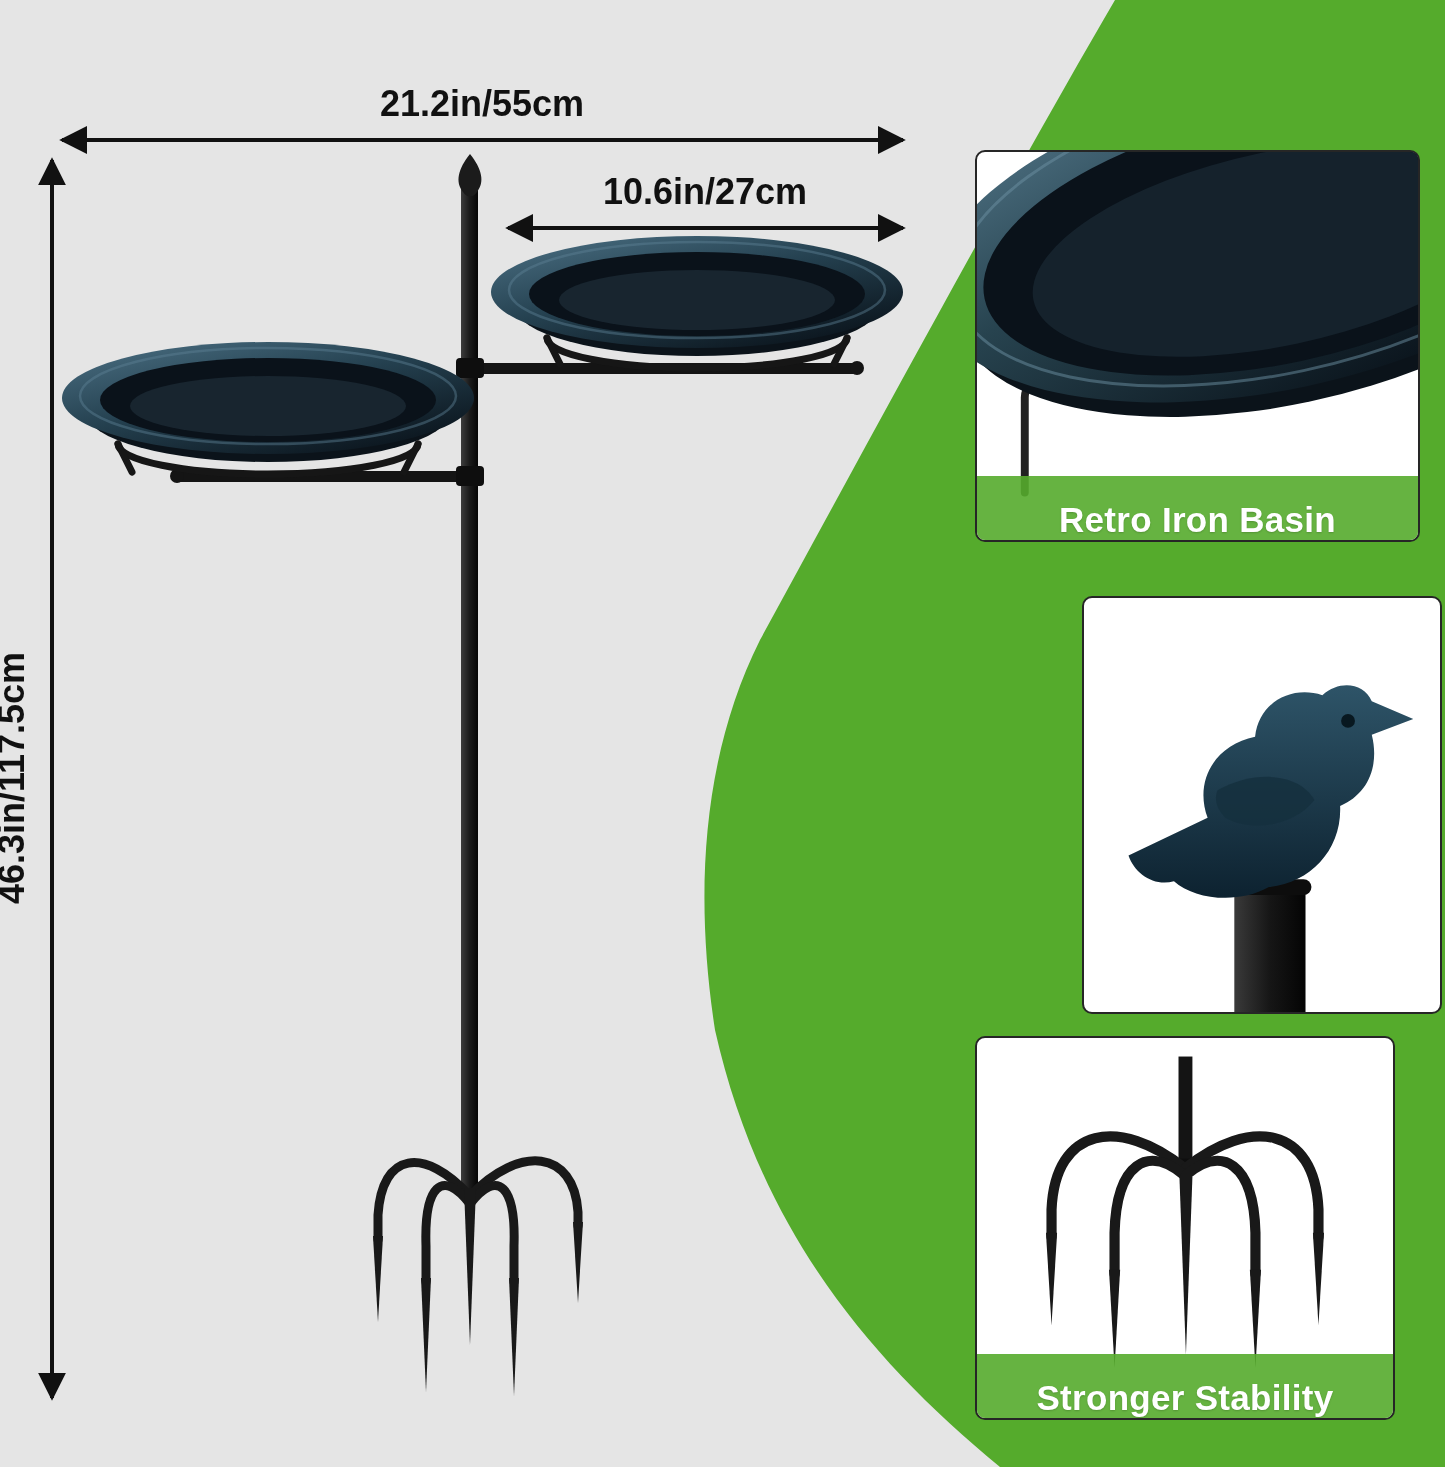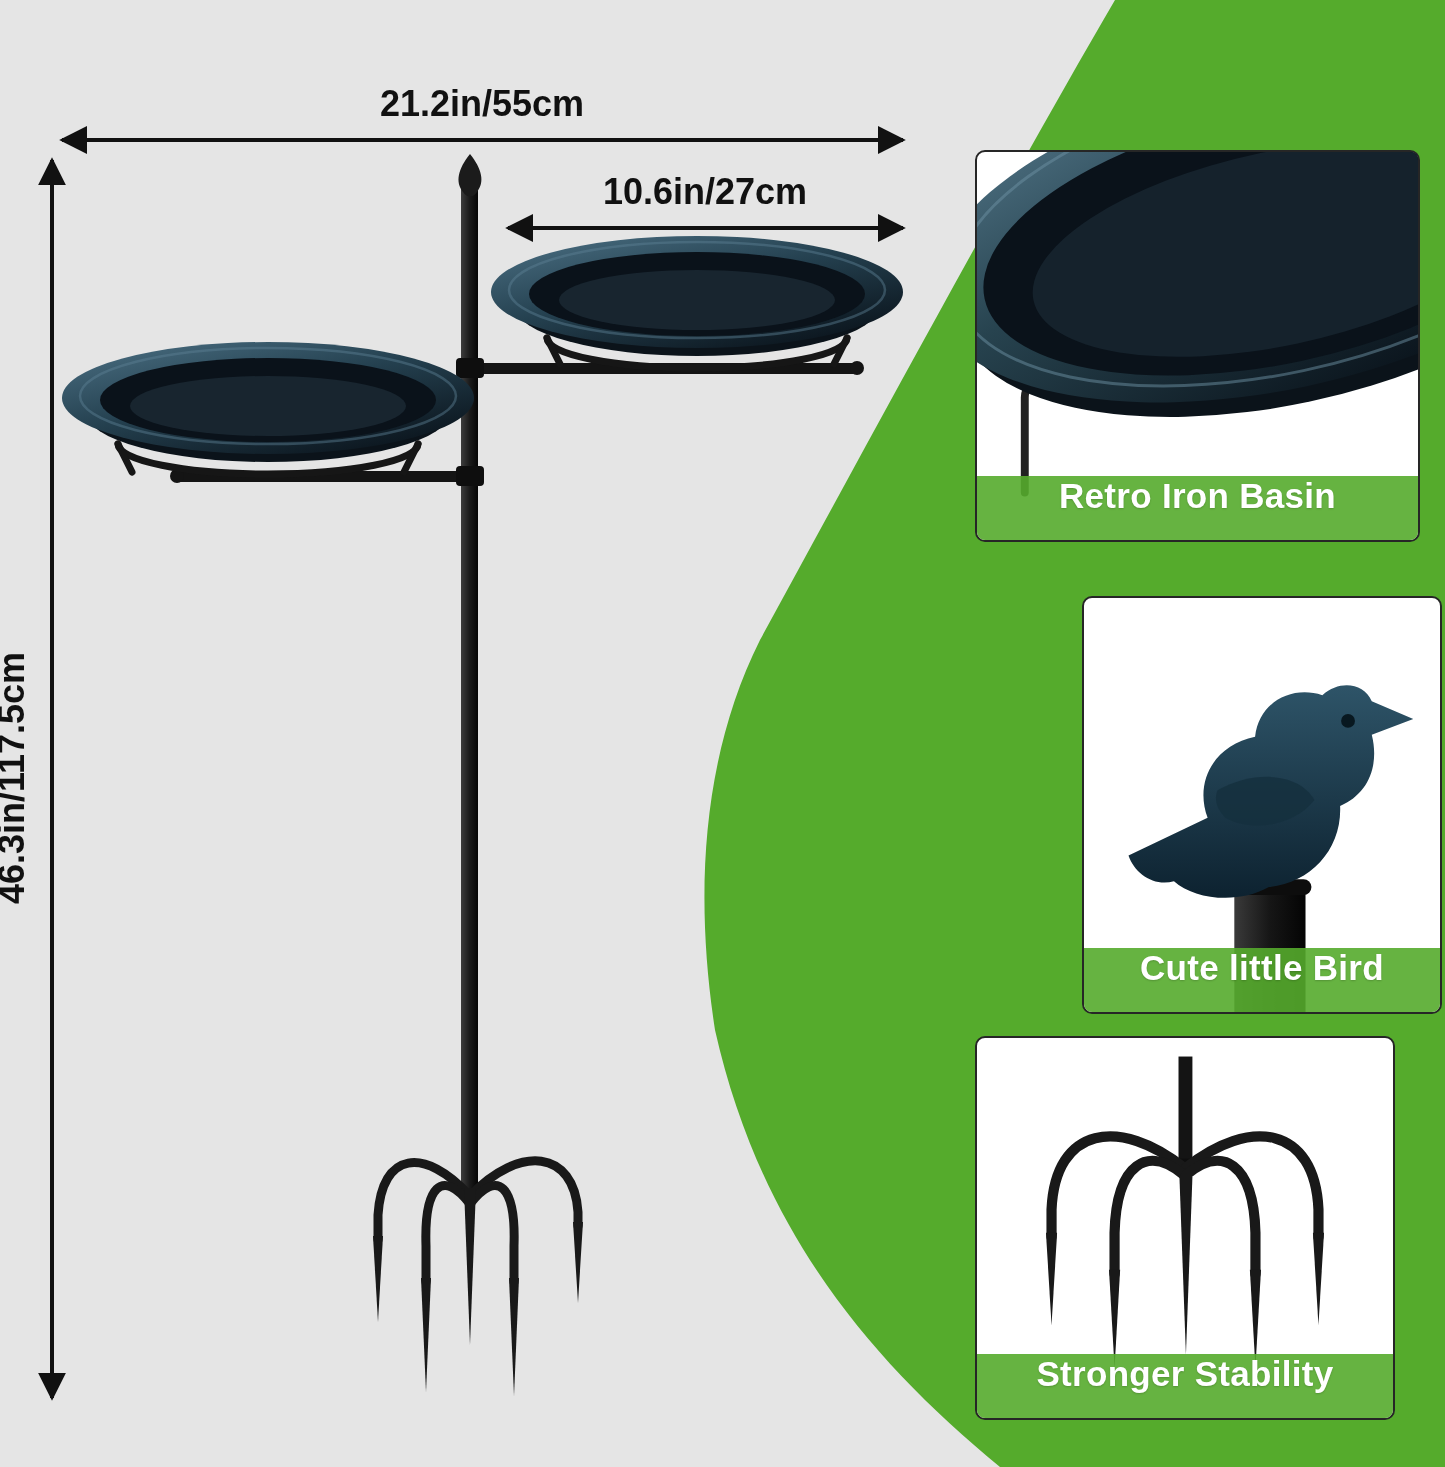--- a/index.html
+++ b/index.html
@@ -16,21 +16,21 @@
     position:absolute;
     background:#ffffff;
     border:2px solid #262626;
     border-radius:10px;
     overflow:hidden;
     box-sizing:border-box;
   }
   .callout .art{position:absolute;left:0;top:0;width:100%;height:100%;}
   .callout-label{
     position:absolute;left:0;right:0;bottom:0;height:64px;
-    display:flex;align-items:flex-start;justify-content:center;
+    display:flex;align-items:flex-end;justify-content:center;
     background:rgba(85,171,44,0.9);
     color:#ffffff;
     font-weight:800;
     font-size:35px;
     letter-spacing:.3px;
     font-family:"Liberation Sans", sans-serif;
     text-shadow:0 1px 2px rgba(0,0,0,.18);
   }
 </style>
 </head>
@@ -153,23 +153,20 @@
         </linearGradient>
       </defs>
       <rect x="152" y="292" width="72" height="130" fill="url(#poleGrad2)"></rect>
       <rect x="146" y="284" width="84" height="16" rx="8" fill="#0d0d0d"></rect>
       <g transform="translate(15,64)">
         <path fill="url(#birdGrad)" d="M30,196 L110,158 C96,120 118,84 158,76 C162,40 196,24 226,34 C244,18 268,22 276,40 L318,58 L276,74 C284,106 272,134 244,146 C246,190 214,224 172,228 C140,246 96,240 76,222 C56,228 36,214 30,196 Z"></path>
         <path fill="#15303e" opacity="0.85" d="M120,130 C160,108 204,114 218,140 C196,168 152,172 128,158 C120,150 116,140 120,130 Z"></path>
         <circle cx="252" cy="60" r="7" fill="#081820"></circle>
       </g>
     </svg>
-    <div class="callout-label">
-      <span>Cute little Bird</span>
-    </div>
   </div>
 
   <div class="callout" style="left:975px;top:1036px;width:420px;height:384px">
     <svg class="art" viewBox="0 0 420 410">
       <rect x="203" y="20" width="15" height="118" fill="#141414"></rect>
       <rect x="196" y="130" width="29" height="14" rx="4" fill="#0e0e0e"></rect>
       <g stroke="#191919" stroke-width="11" fill="none" stroke-linecap="round">
         <path d="M209,140 C140,85 70,95 66,185 L66,215"></path>
         <path d="M211,140 C280,85 350,95 354,185 L354,215"></path>
         <path d="M209,148 C170,115 136,135 134,210 L134,255"></path>

